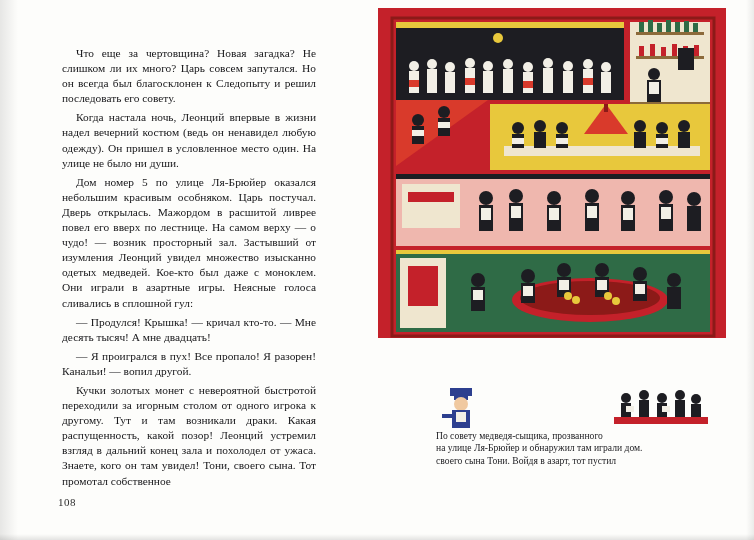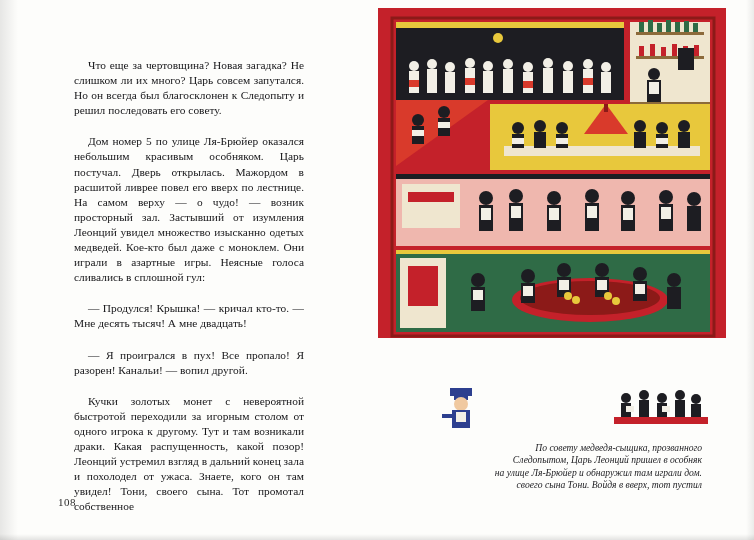--- a/index.html
+++ b/index.html
@@ -25,21 +25,21 @@
     position: absolute;
     left: 58px;
     top: 42px;
     width: 262px;
   }
   .para {
     font-size: 11.4px;
     line-height: 15.1px;
     text-align: justify;
     color: #17171a;
-    margin: 16px;
+    margin: 4px;
     text-indent: 14px;
     hyphens: manual;
   }
   .page-number {
     position: absolute;
     left: 58px;
     top: 496px;
     font-size: 11px;
     color: #2b2b2b;
     letter-spacing: 0.5px;
@@ -66,24 +66,23 @@
     text-align: center;
   }
   .caption-art {
     position: relative;
     height: 44px;
     width: 290px;
   }
   .caption-text {
     font-size: 9.6px;
     line-height: 12.4px;
-    font-style: italic;
     color: #1b1b1f;
-    text-align: right;
-    margin: 12px;
+    text-align: left;
+    margin: 0;
     padding: 0 6px;
   }
   .caption-line { display: block; }
 
   
   .edge-bottom {
     position: absolute;
     left: 0; bottom: 0; width: 754px; height: 6px;
     background: linear-gradient(to bottom, rgba(0,0,0,0.0), rgba(0,0,0,0.10));
   }
@@ -100,20 +99,21 @@
 </style>
 </head>
 <body>
 
 <div class="page">
 
   <div class="gutter"></div>
 
   <div class="text-col">
     <p class="para">Что еще за чертовщина? Новая загадка? Не слишком ли их много? Царь совсем запутался. Но он всегда был благосклонен к Следопыту и решил последовать его совету.</p>
+    <p class="para">Когда настала ночь, Леонций впервые в жизни надел вечерний костюм (ведь он ненавидел любую одежду). Он пришел в условленное место один. На улице не было ни души.</p>
     <p class="para">Дом номер 5 по улице Ля-Брюйер оказался небольшим красивым особняком. Царь постучал. Дверь открылась. Мажордом в расшитой ливрее повел его вверх по лестнице. На самом верху — о чудо! — возник просторный зал. Застывший от изумления Леонций увидел множество изысканно одетых медведей. Кое-кто был даже с моноклем. Они играли в азартные игры. Неясные голоса сливались в сплошной гул:</p>
     <p class="para">— Продулся! Крышка! — кричал кто-то. — Мне десять тысяч! А мне двадцать!</p>
     <p class="para">— Я проигрался в пух! Все пропало! Я разорен! Канальи! — вопил другой.</p>
     <p class="para">Кучки золотых монет с невероятной быстротой переходили за игорным столом от одного игрока к другому. Тут и там возникали драки. Какая распущенность, какой позор! Леонций устремил взгляд в дальний конец зала и похолодел от ужаса. Знаете, кого он там увидел! Тони, своего сына. Тот промотал собственное</p>
   </div>
 
   <div class="page-number">108</div>
 
   <div class="illus">
     <svg width="348" height="330" viewBox="0 0 348 330" xmlns="http://www.w3.org/2000/svg">
@@ -328,21 +328,20 @@
           <circle cx="266" cy="13" r="5" fill="#1d1d22"></circle>
           <rect x="261" y="18" width="10" height="13" fill="#1d1d22"></rect>
           <rect x="184" y="31" width="94" height="7" fill="#c4212a"></rect>
           <rect x="196" y="20" width="8" height="6" fill="#f2efe6"></rect>
           <rect x="232" y="20" width="8" height="6" fill="#f2efe6"></rect>
         </g>
       </svg>
     </div>
     <p class="caption-text">
       <span class="caption-line">По совету медведя-сыщика, прозванного</span>
-      <span class="caption-line">Следопытом, Царь Леонций пришел в особняк</span>
       <span class="caption-line">на улице Ля-Брюйер и обнаружил там играли дом.</span>
-      <span class="caption-line">своего сына Тони. Войдя в вверх, тот пустил</span>
+      <span class="caption-line">своего сына Тони. Войдя в азарт, тот пустил</span>
     </p>
   </div>
 
   <div class="edge-right"></div>
   <div class="edge-bottom"></div>
 </div>
 
 </body></html>

